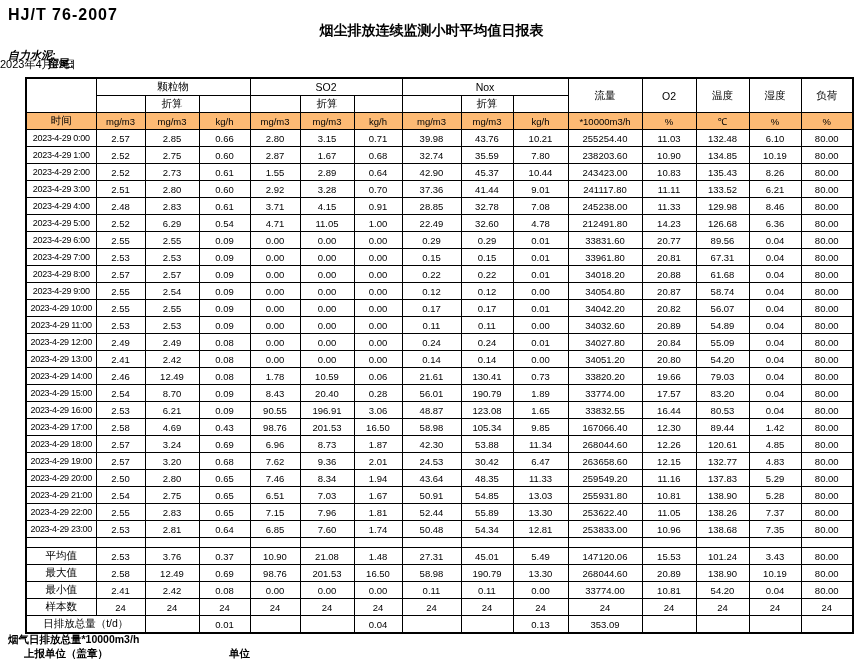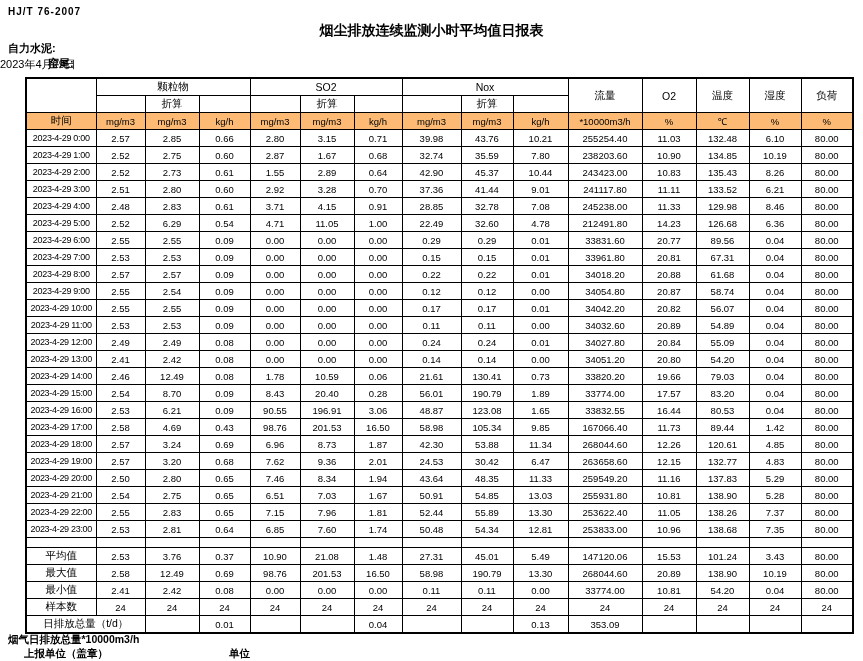--- a/index.html
+++ b/index.html
@@ -1,23 +1,23 @@
 <!DOCTYPE html>
 <html><head>
 <meta charset="utf-8">
 <style>
   html,body{margin:0;padding:0;background:#fff;}
   body{
     width:863px;height:661px;position:relative;
     font-family:"Liberation Sans",sans-serif;color:#000;
     -webkit-font-smoothing:none;
   }
-  .standard{position:absolute;top:6px;left:8px;font-size:10px;font-weight:bold;letter-spacing:1px;}
+  .standard{position:absolute;top:6px;left:8px;font-size:16px;font-weight:bold;letter-spacing:1px;}
   .title{position:absolute;top:22px;left:0;width:863px;text-align:center;font-size:14px;font-weight:bold;}
-  .company{position:absolute;top:41px;left:8px;font-size:11px;font-weight:bold;}
+  .company{position:absolute;top:48px;left:8px;font-size:11px;font-weight:bold;font-style:italic;}
   .station{position:absolute;top:56px;left:8px;font-size:11px;font-weight:bold;margin-left:40px;}
   .date{position:absolute;top:57px;left:0;width:832px;text-align:left;font-size:11px;}
 
   table.report{
     position:absolute;left:25px;top:77px;
     border-collapse:collapse;table-layout:fixed;
     font-size:9.5px;
   }
   table.report td{
     border:1px solid #000;
@@ -402,21 +402,21 @@
         <td>2.58</td>
         <td>4.69</td>
         <td>0.43</td>
         <td>98.76</td>
         <td>201.53</td>
         <td>16.50</td>
         <td>58.98</td>
         <td>105.34</td>
         <td>9.85</td>
         <td>167066.40</td>
-        <td class="o2low">11.73</td>
+        <td class="o2low">12.30</td>
         <td>89.44</td>
         <td>1.42</td>
         <td>80.00</td>
       </tr>
       <tr>
         <td class="time">2023-4-29 18:00</td>
         <td>2.57</td>
         <td>3.24</td>
         <td>0.69</td>
         <td>6.96</td>

